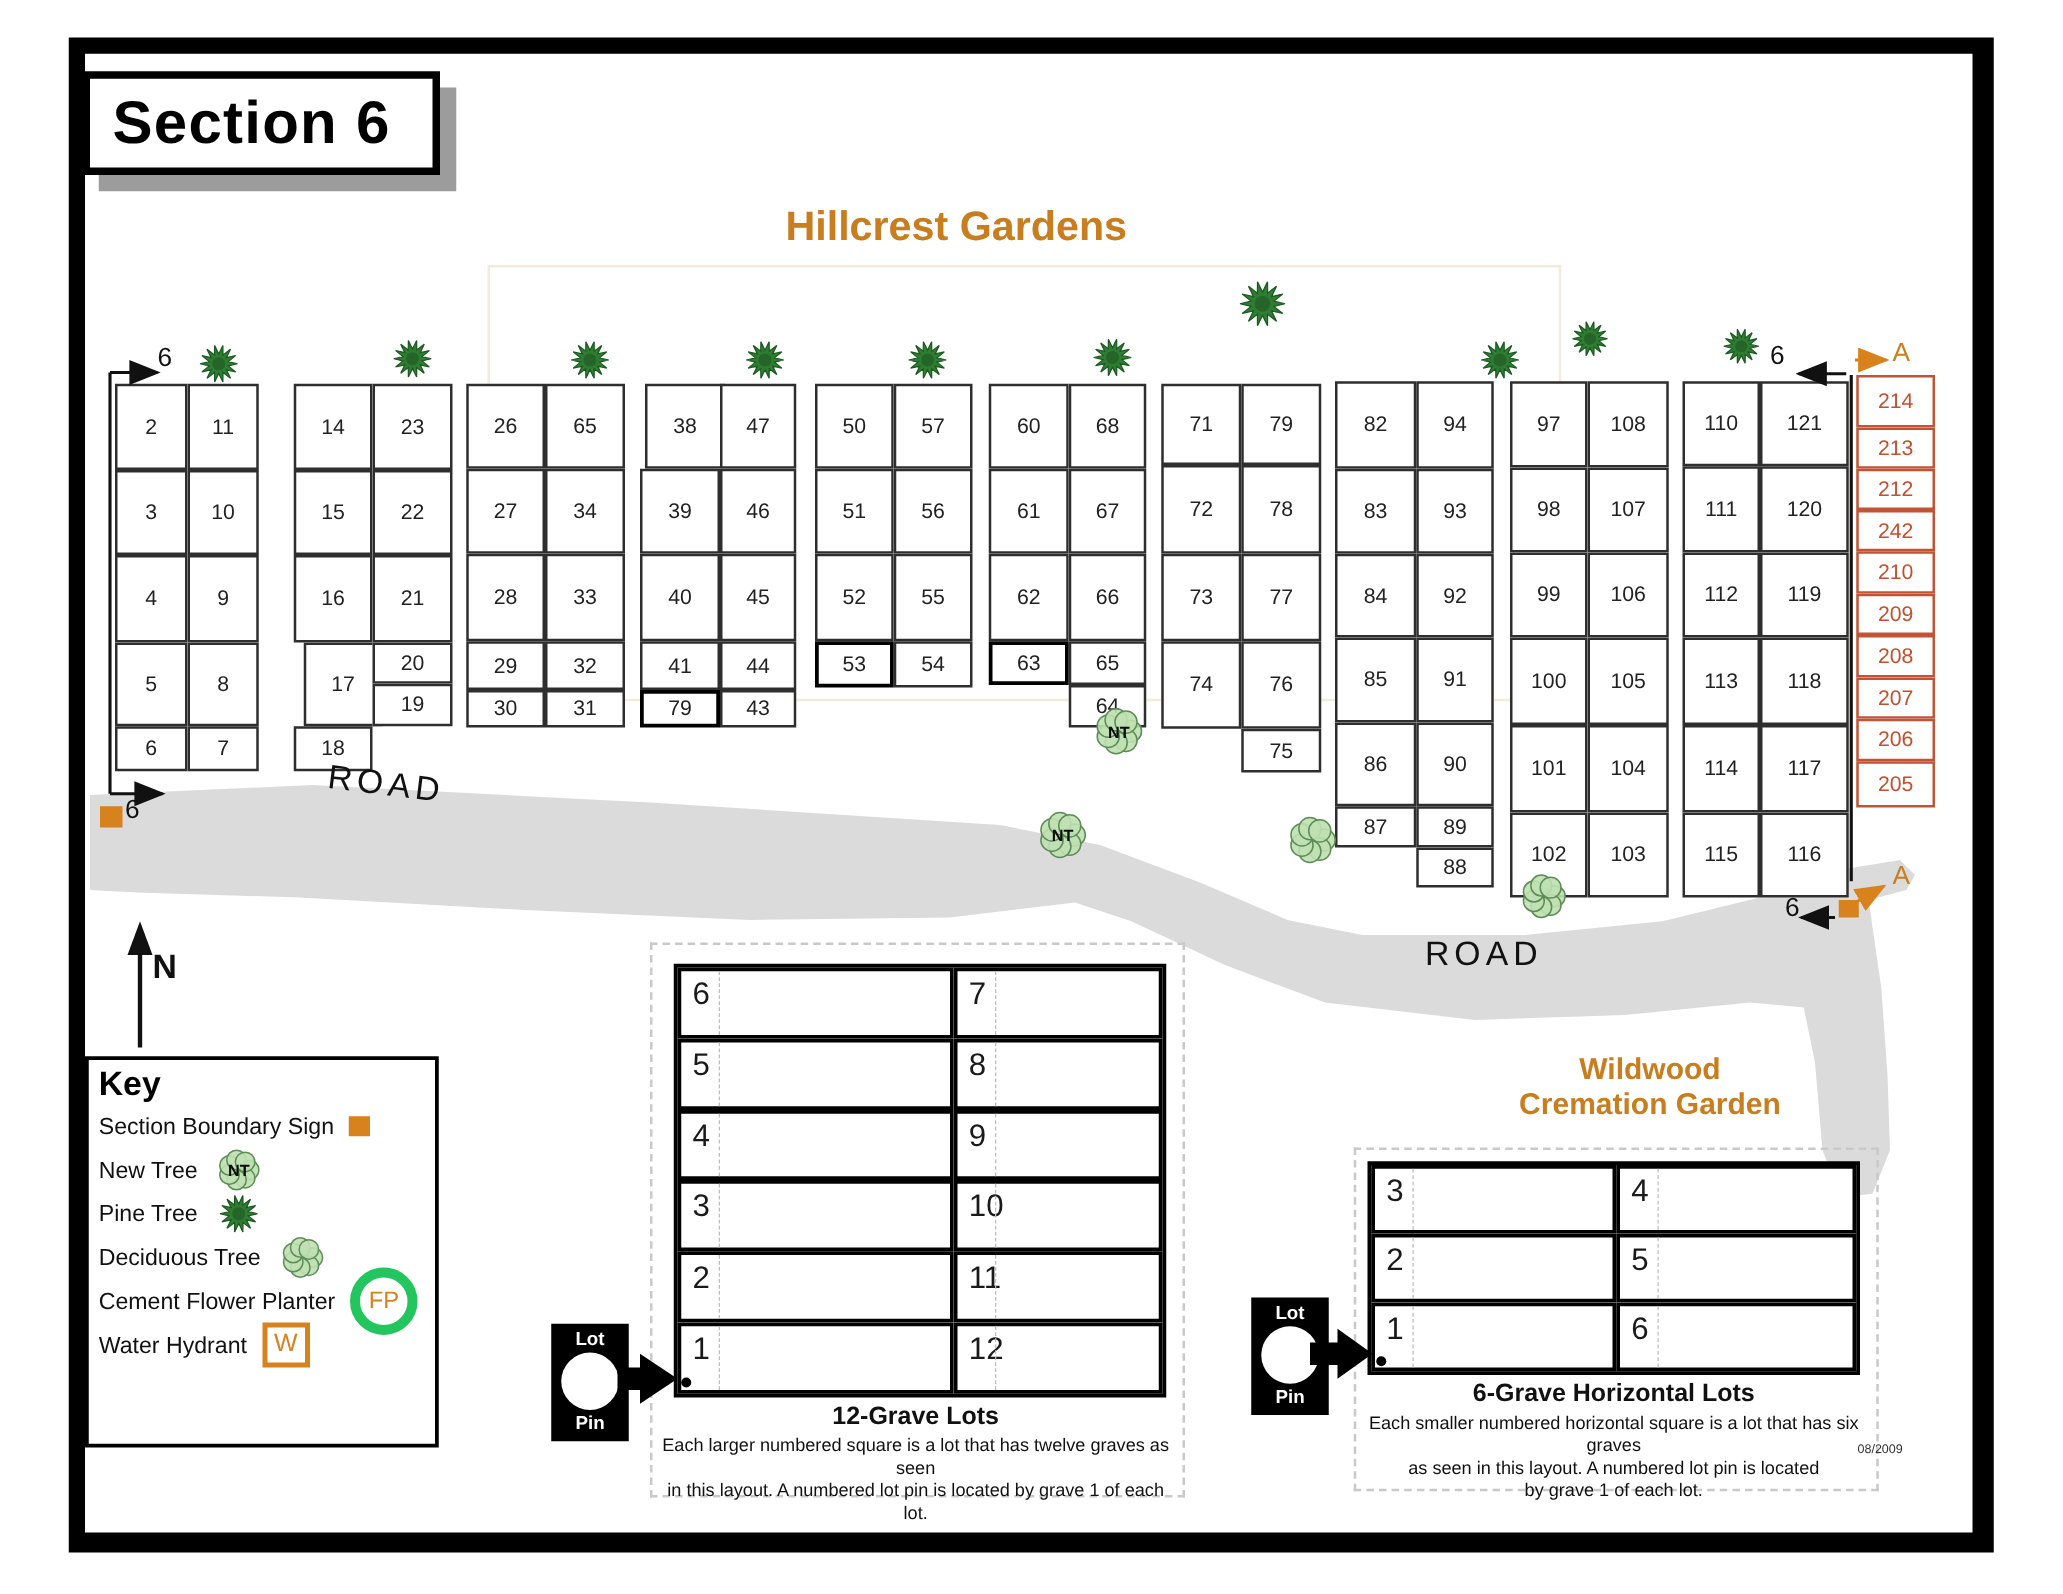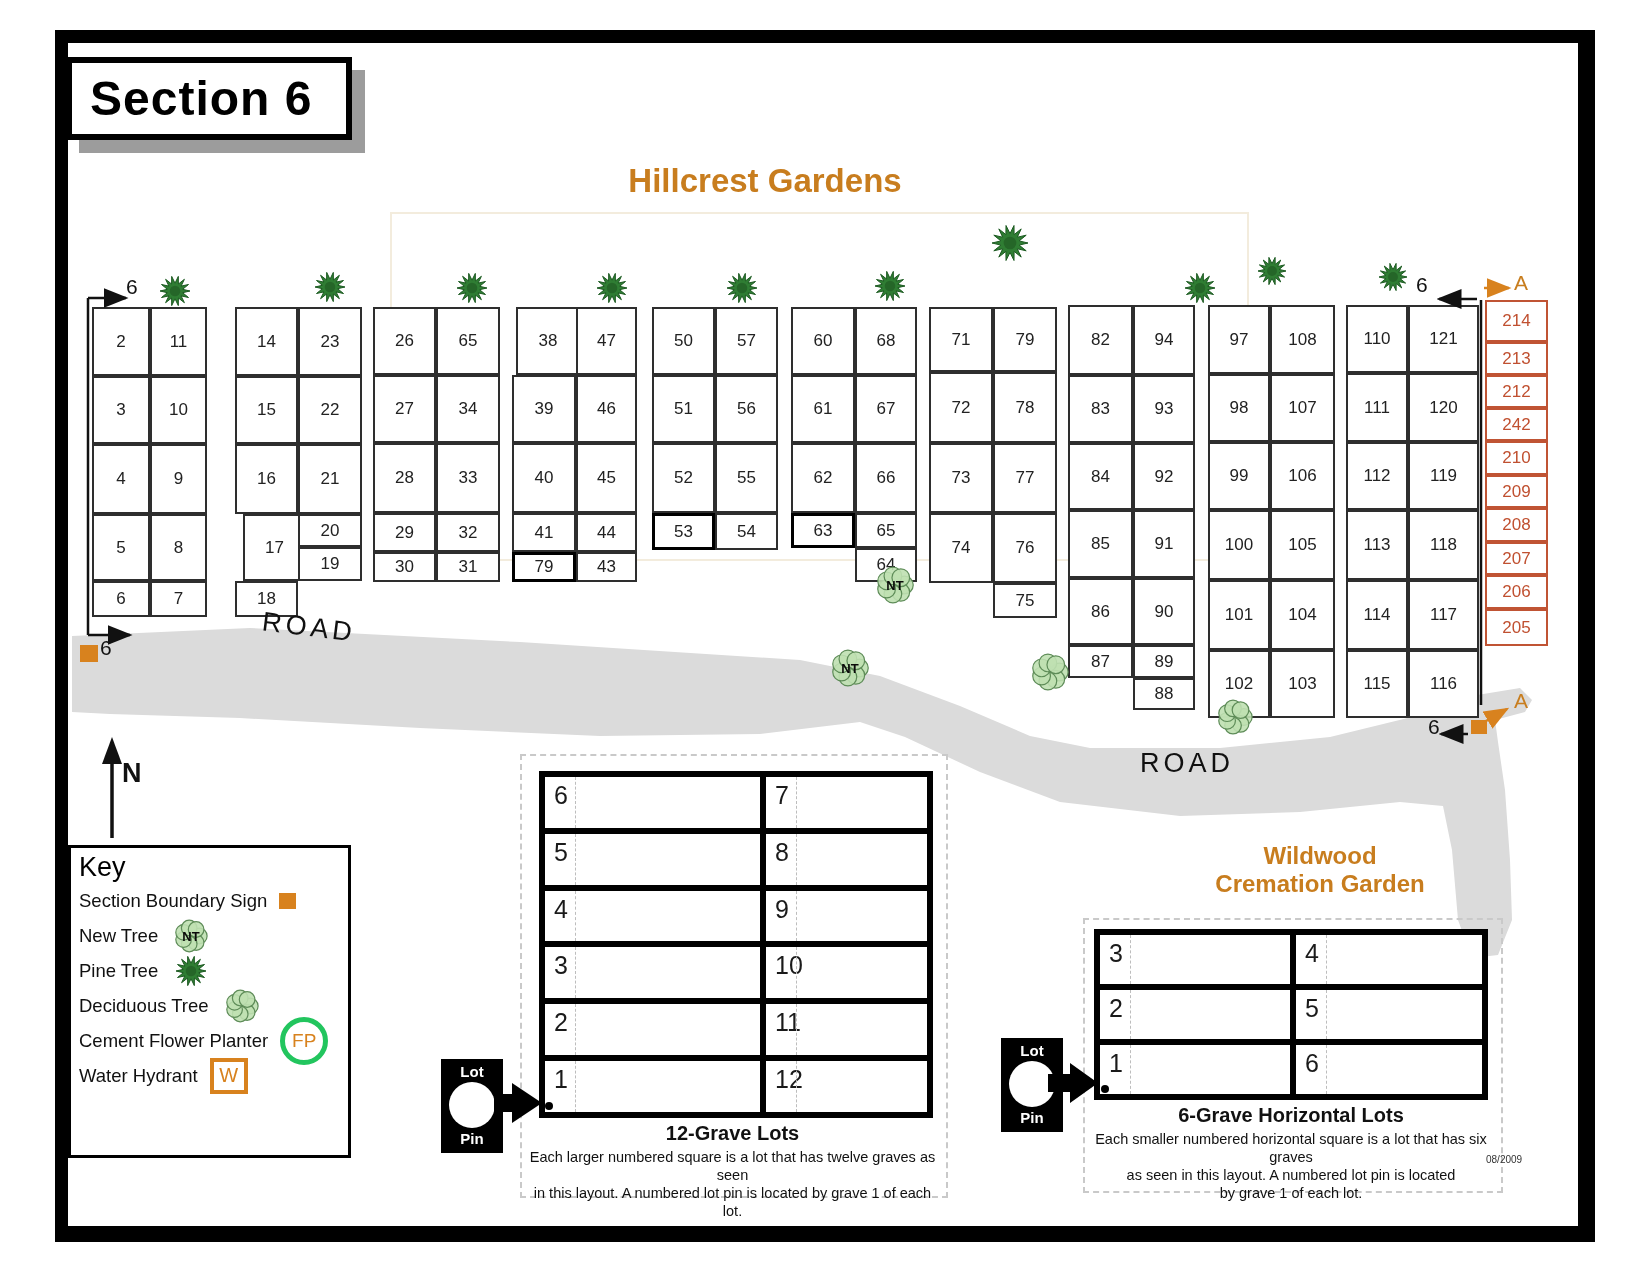--- a/index.html
+++ b/index.html
@@ -23,25 +23,25 @@
         align-items:center;box-sizing:border-box;padding-left:18px;font-size:48px;
         font-weight:bold;letter-spacing:1px;color:#000;}
   .garden-title{position:absolute;left:560px;top:162px;width:410px;text-align:center;
         font-size:33px;font-weight:bold;color:#C87D1E;z-index:4;}
   .wildwood{position:absolute;left:1130px;top:842px;width:380px;text-align:center;
         color:#C87D1E;font-weight:bold;font-size:24px;line-height:28px;z-index:4;}
   .map-label{position:absolute;z-index:8;color:#111;white-space:nowrap;line-height:1;}
   .map-marker{position:absolute;background:#D8821E;z-index:8;}
   .key-box{position:absolute;left:68px;top:845px;width:283px;height:313px;border:3px solid #000;
         background:#fff;z-index:6;box-sizing:border-box;padding:4px 0 0 8px;}
-  .key-heading{font-size:27px;font-weight:normal;color:#000;}
+  .key-heading{font-size:27px;font-weight:bold;color:#000;}
   .key-row{display:flex;align-items:center;height:35px;gap:12px;overflow:visible;}
   .key-label{font-size:18.5px;color:#111;white-space:nowrap;}
   .key-sign{width:17px;height:16px;background:#D8821E;flex:none;}
-  .fp-ring{width:38px;height:38px;border:5px solid #22c55e;border-radius:50%;color:#D8821E;
+  .fp-ring{width:38px;height:38px;border:8px solid #22c55e;border-radius:50%;color:#D8821E;
         display:flex;align-items:center;justify-content:center;font-size:19px;flex:none;background:#fff;}
   .w-box{width:30px;height:28px;border:4px solid #D8821E;color:#D8821E;display:flex;
         align-items:center;justify-content:center;font-size:20px;flex:none;background:#fff;}
   .grave-cell{position:absolute;border:3px solid #000;background:#fff;box-sizing:border-box;z-index:4;}
   .grave-num{position:absolute;top:4px;left:9px;font-size:25px;color:#1a1a1a;}
   .grave-dash{position:absolute;top:0;bottom:0;left:30px;width:0;border-left:1px dashed #bdbdbd;}
   .grave-outline{position:absolute;border:3px solid #000;box-sizing:border-box;z-index:5;pointer-events:none;}
   .dash-box{position:absolute;border:2px dashed #c9c9c9;z-index:1;}
   .diagram-caption{position:absolute;text-align:center;z-index:6;color:#111;}
   .cap-title{font-size:20px;font-weight:bold;margin-bottom:3px;}

